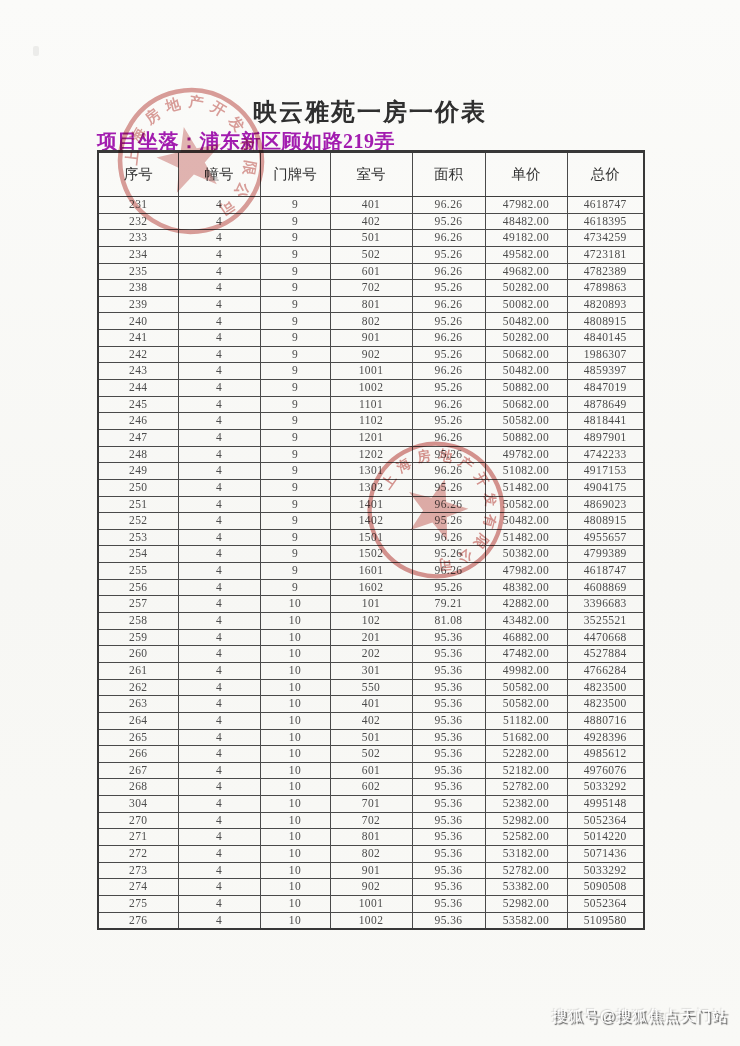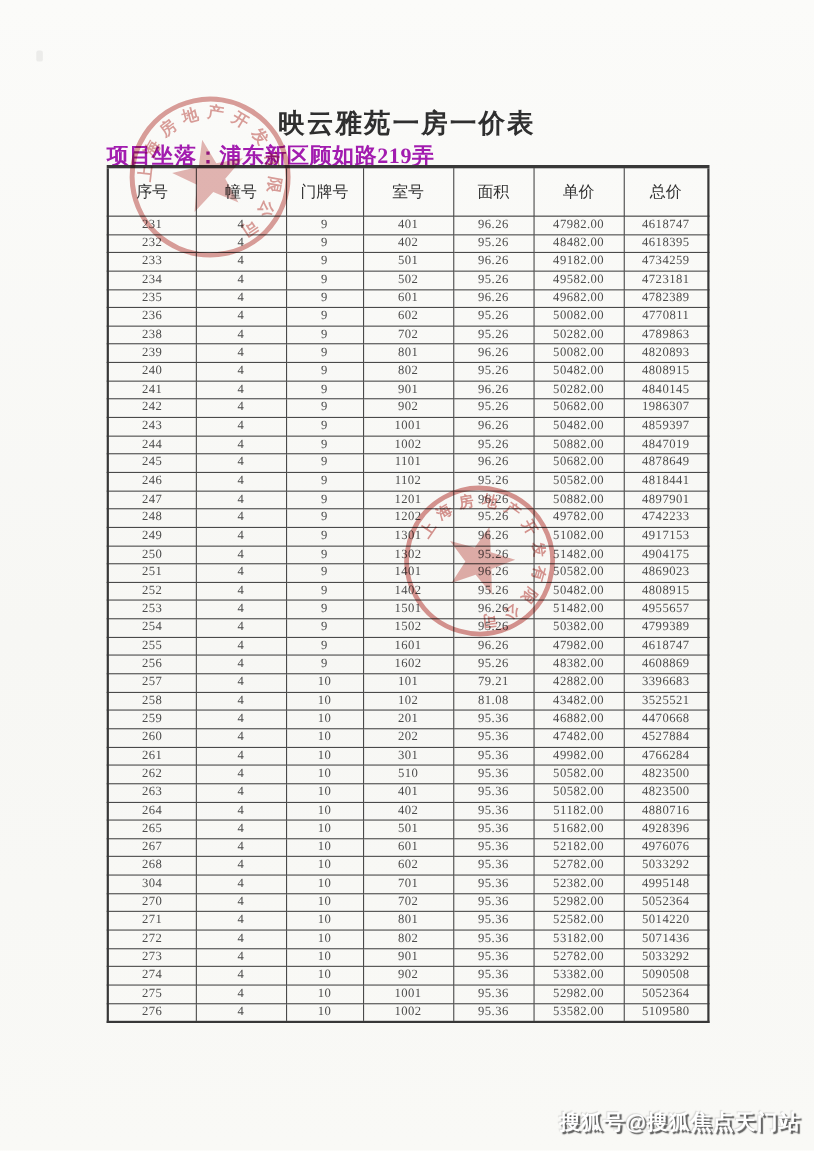--- a/index.html
+++ b/index.html
@@ -50,21 +50,21 @@
     position:absolute;
     opacity:0.55;
     mix-blend-mode:multiply;
     pointer-events:none;
   }
   .stamp svg { width:100%; height:100%; }
   .stamp-a { left:114px; top:84px; width:154px; height:154px; transform:rotate(-12deg); }
   .stamp-b { left:364px; top:438px; width:144px; height:144px; transform:rotate(16deg); opacity:0.6; }
   .watermark {
     position:absolute; top:1007px; right:12px;
-    font-size:19px; font-weight:bold;
+    font-size:15px; font-weight:normal;
     font-family:"Liberation Sans","DejaVu Sans",sans-serif;
     color:#ffffff;
     text-shadow:2px 2px 1px rgba(75,75,75,0.9), -1px -1px 1px rgba(150,150,150,0.35);
     letter-spacing:1px;
     white-space:nowrap;
   }
   .scan-speck {
     position:absolute; left:33px; top:46px; width:6px; height:10px;
     background:#ececea; border-radius:2px;
   }
@@ -139,29 +139,20 @@
       <tr>
         <td>235</td>
         <td>4</td>
         <td>9</td>
         <td>601</td>
         <td>96.26</td>
         <td>49682.00</td>
         <td>4782389</td>
       </tr>
       <tr>
-        <td>236</td>
-        <td>4</td>
-        <td>9</td>
-        <td>602</td>
-        <td>95.26</td>
-        <td>50082.00</td>
-        <td>4770811</td>
-      </tr>
-      <tr>
         <td>238</td>
         <td>4</td>
         <td>9</td>
         <td>702</td>
         <td>95.26</td>
         <td>50282.00</td>
         <td>4789863</td>
       </tr>
       <tr>
         <td>239</td>
@@ -367,21 +358,21 @@
         <td>10</td>
         <td>301</td>
         <td>95.36</td>
         <td>49982.00</td>
         <td>4766284</td>
       </tr>
       <tr>
         <td>262</td>
         <td>4</td>
         <td>10</td>
-        <td>510</td>
+        <td>550</td>
         <td>95.36</td>
         <td>50582.00</td>
         <td>4823500</td>
       </tr>
       <tr>
         <td>263</td>
         <td>4</td>
         <td>10</td>
         <td>401</td>
         <td>95.36</td>
@@ -398,20 +389,29 @@
         <td>4880716</td>
       </tr>
       <tr>
         <td>265</td>
         <td>4</td>
         <td>10</td>
         <td>501</td>
         <td>95.36</td>
         <td>51682.00</td>
         <td>4928396</td>
+      </tr>
+      <tr>
+        <td>266</td>
+        <td>4</td>
+        <td>10</td>
+        <td>502</td>
+        <td>95.36</td>
+        <td>52282.00</td>
+        <td>4985612</td>
       </tr>
       <tr>
         <td>267</td>
         <td>4</td>
         <td>10</td>
         <td>601</td>
         <td>95.36</td>
         <td>52182.00</td>
         <td>4976076</td>
       </tr>

